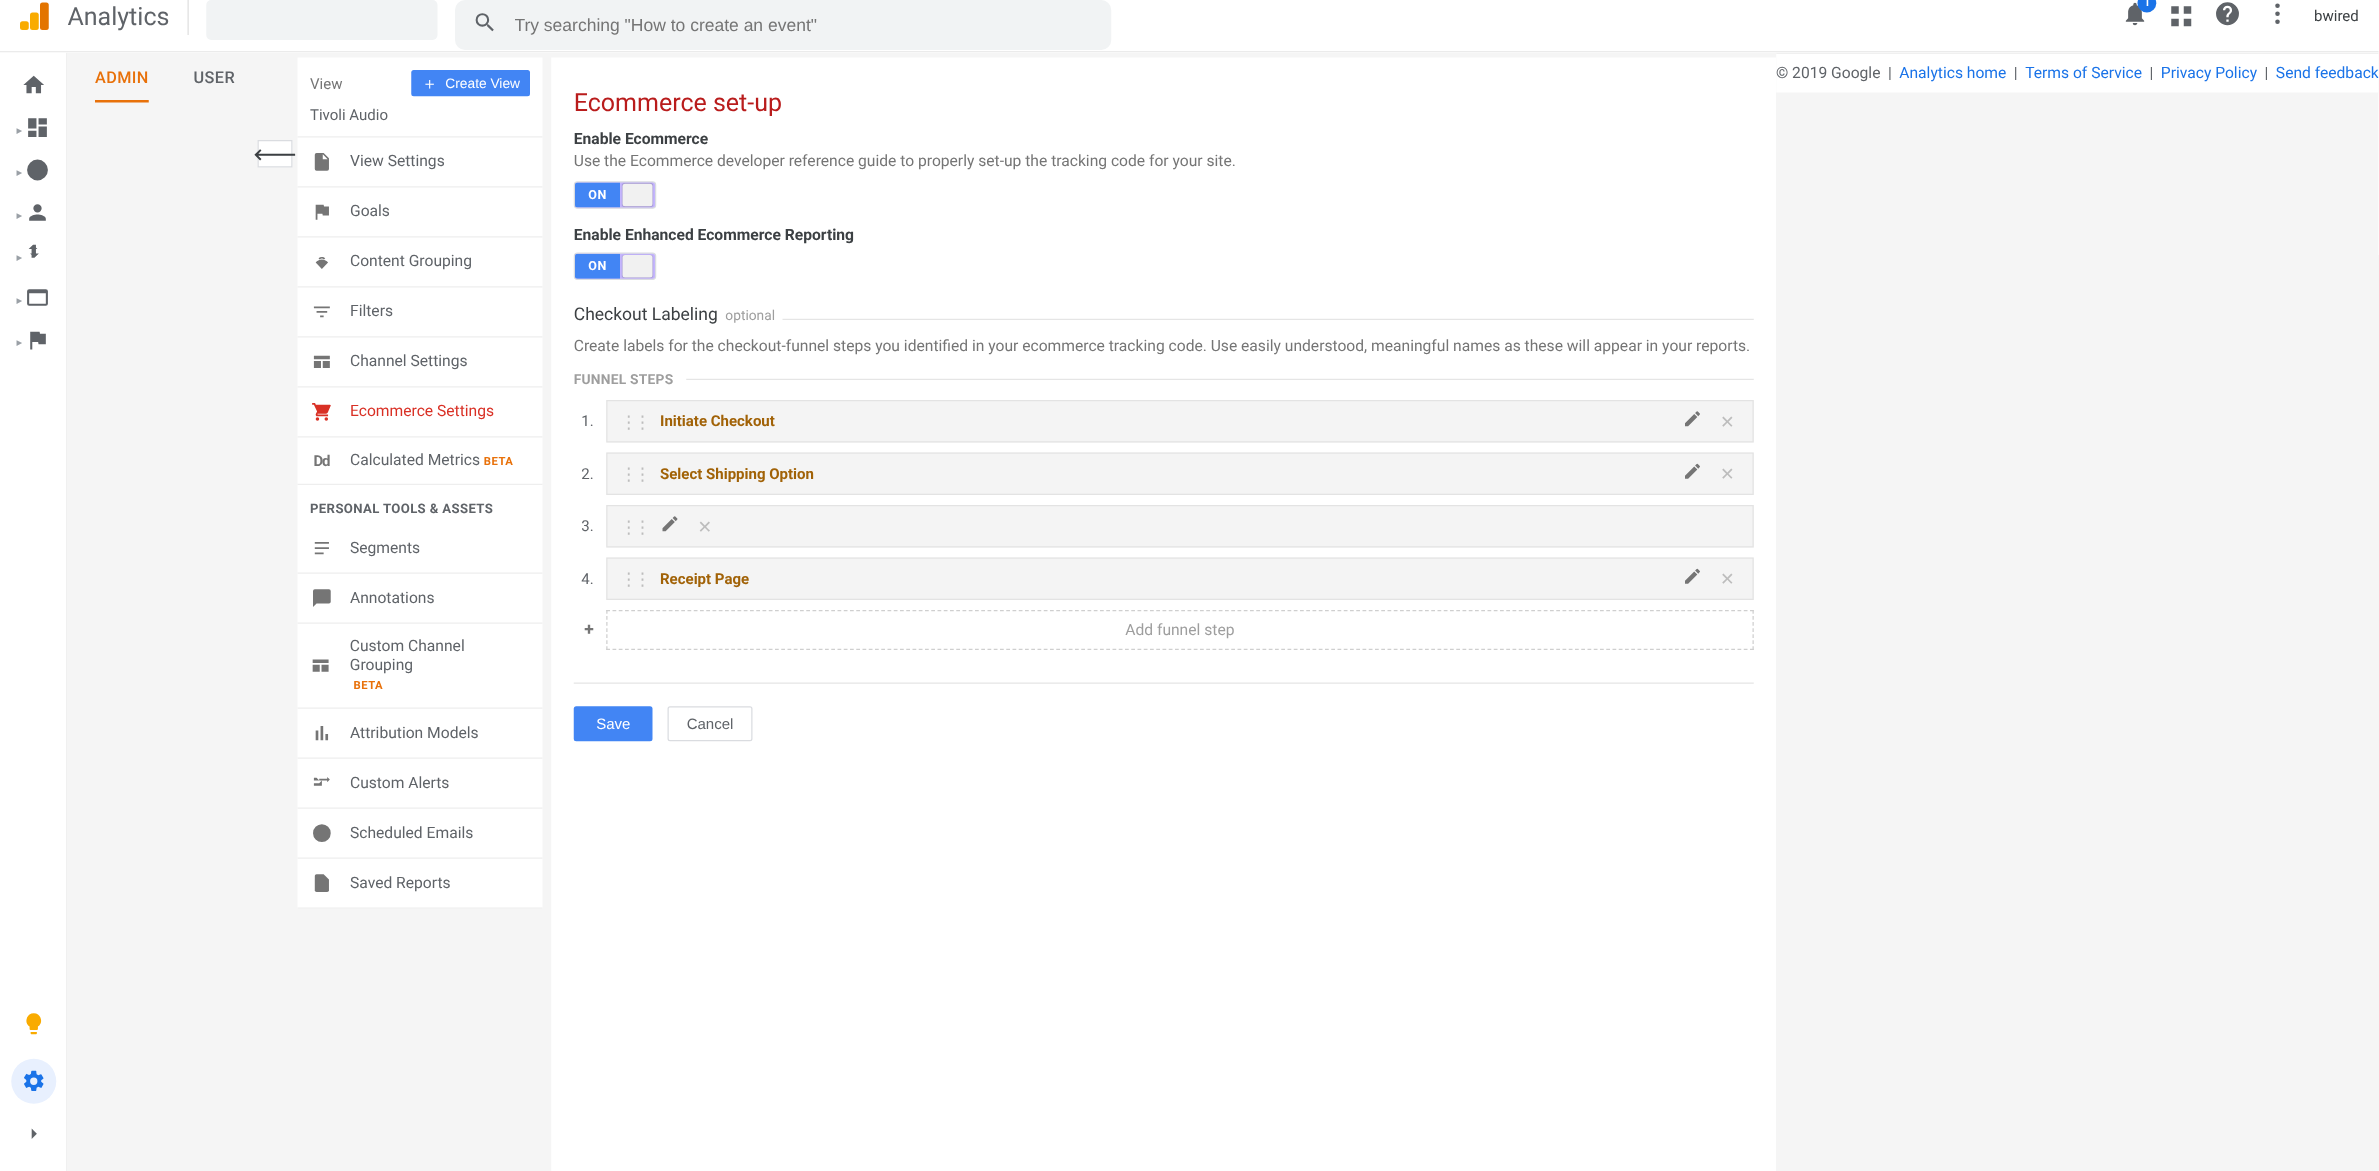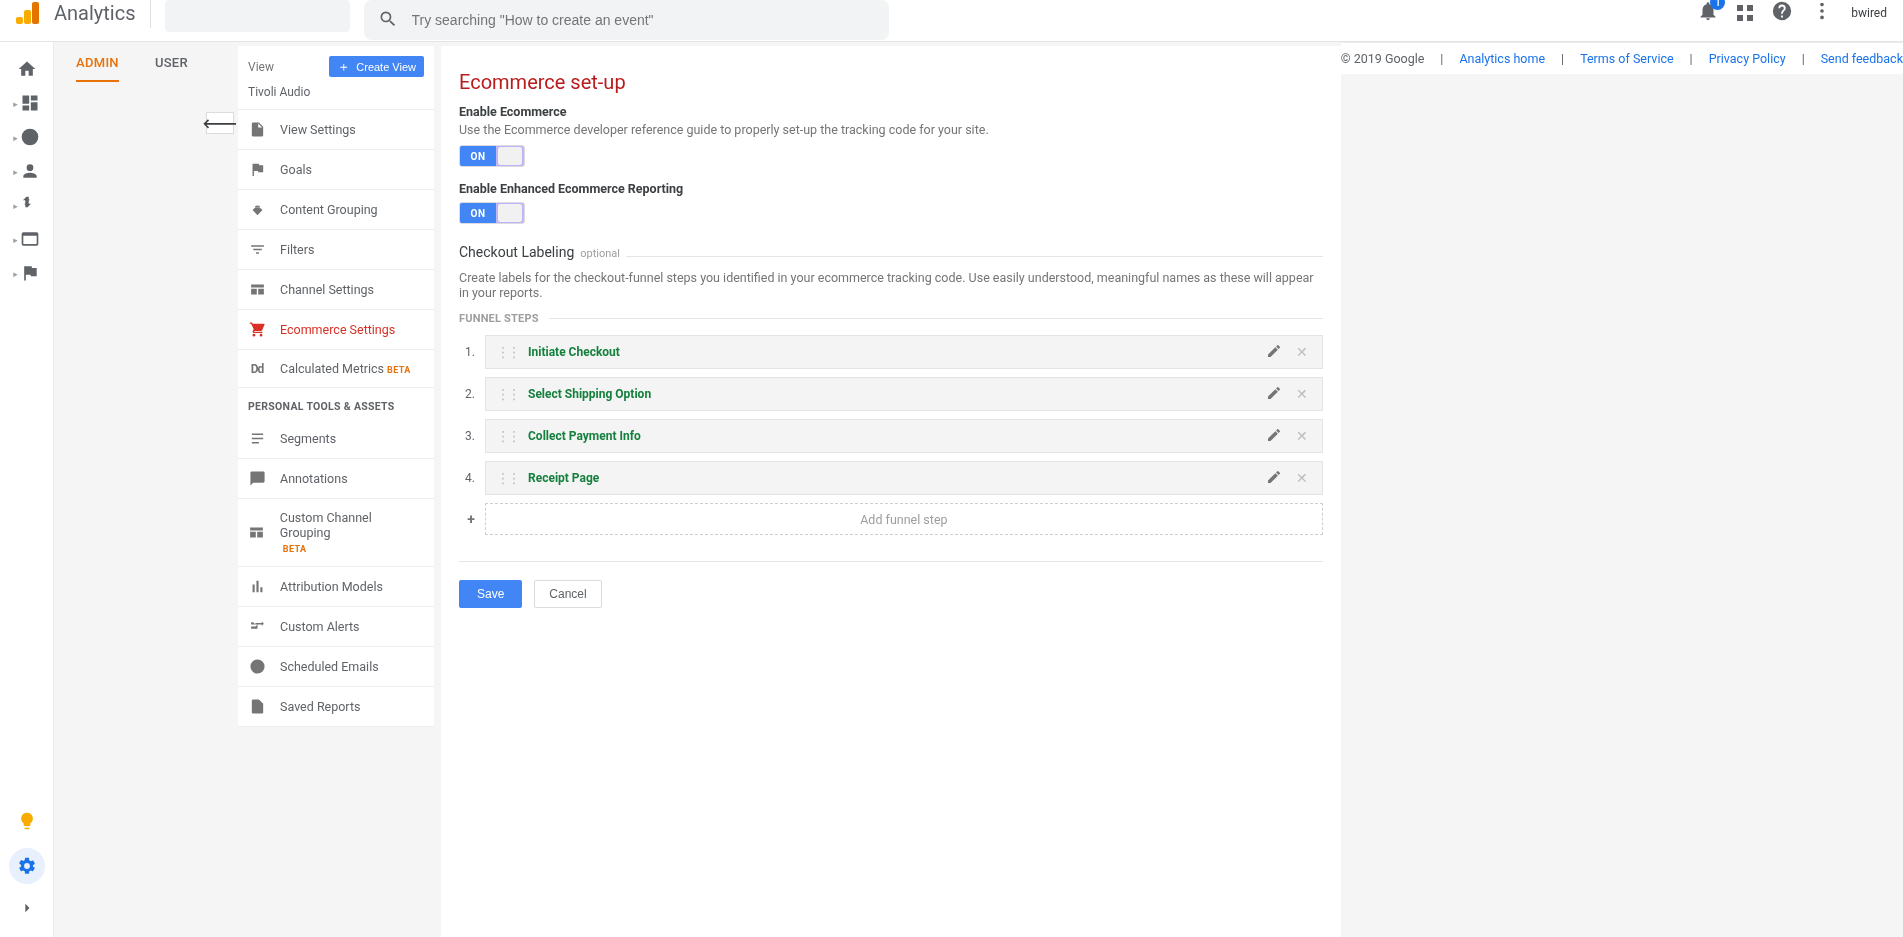--- a/index.html
+++ b/index.html
@@ -85,35 +85,35 @@
 
   .funnel-hdr { display:flex; align-items:center; gap:10px; margin-top:12px; }
   .funnel-hdr .t { font-size:11px; font-weight:bold; color:#9e9e9e; letter-spacing:.2px; }
   .funnel-hdr .line { flex:1; height:1px; background:#e5e5e5; }
 
   .steps { margin-top:10px; }
   .step-row { display:flex; align-items:center; gap:10px; margin-bottom:8px; }
   .step-row .num { width:16px; text-align:right; font-size:12px; color:#5f6368; }
   .step-row .card { flex:1; height:34px; background:#f4f4f4; border:1px solid #e3e3e3; display:flex; align-items:center; padding:0 10px; gap:10px; }
   .step-row .grip { color:#bdbdbd; font-size:14px; letter-spacing:-3px; cursor:grab; }
-  .step-row .label { font-size:12px; font-weight:bold; color:#15803d; flex:1; }
+  .step-row .label { font-size:12px; font-weight:bold; color:#a16207; flex:1; }
   .step-row .edit svg { width:16px; height:16px; fill:#757575; }
   .step-row .del { color:#bdbdbd; font-size:14px; padding:0 4px; cursor:pointer; }
 
   .add-row { display:flex; align-items:center; gap:10px; margin-top:4px; }
   .add-row .plus { width:16px; text-align:right; color:#757575; font-size:14px; font-weight:bold; }
   .add-row .dashed { flex:1; height:32px; border:1px dashed #cfcfcf; display:flex; align-items:center; justify-content:center; color:#9e9e9e; font-size:12.5px; cursor:pointer; }
 
   .hr { height:1px; background:#e5e5e5; margin:26px 0 18px 0; }
   .actions { display:flex; gap:12px; }
   .btn-save { background:#4285f4; color:#fff; border:none; padding:7px 18px; font-size:12px; border-radius:2px; cursor:pointer; }
   .btn-cancel { background:#fff; border:1px solid #dadce0; color:#5f6368; padding:6px 14px; font-size:12px; border-radius:2px; cursor:pointer; }
 
   
-  .footer { height:32px; background:#fff; border-top:1px solid #ececec; display:flex; align-items:center; justify-content:center; gap:16px; font-size:12.5px; color:#5f6368; }
+  .footer { height:32px; background:#fff; border-top:1px solid #ececec; display:flex; align-items:center; justify-content:center; gap:6px; font-size:12.5px; color:#5f6368; }
   .footer a { color:#1a73e8; text-decoration:none; }
 </style>
 </head>
 <body>
 
 <div class="topbar">
   <div class="ga-logo">
     <div class="ga-mark">
         <span class="b1"></span>
         <span class="b2"></span>
@@ -400,21 +400,20 @@
               <span class="edit"><svg viewBox="0 0 24 24">
                     <path d="M3 17.25V21h3.75L17.81 9.94l-3.75-3.75L3 17.25zM20.71 7.04a1 1 0 000-1.41l-2.34-2.34a1 1 0 00-1.41 0l-1.83 1.83 3.75 3.75 1.83-1.83z"></path>
                   </svg></span>
               <span class="del">✕</span>
             </div>
           </div>
           <div class="step-row">
             <span class="num">3.</span>
             <div class="card">
               <span class="grip">⋮⋮</span>
-              <span class="label">Collect Payment Info</span>
               <span class="edit"><svg viewBox="0 0 24 24">
                     <path d="M3 17.25V21h3.75L17.81 9.94l-3.75-3.75L3 17.25zM20.71 7.04a1 1 0 000-1.41l-2.34-2.34a1 1 0 00-1.41 0l-1.83 1.83 3.75 3.75 1.83-1.83z"></path>
                   </svg></span>
               <span class="del">✕</span>
             </div>
           </div>
           <div class="step-row">
             <span class="num">4.</span>
             <div class="card">
               <span class="grip">⋮⋮</span>

